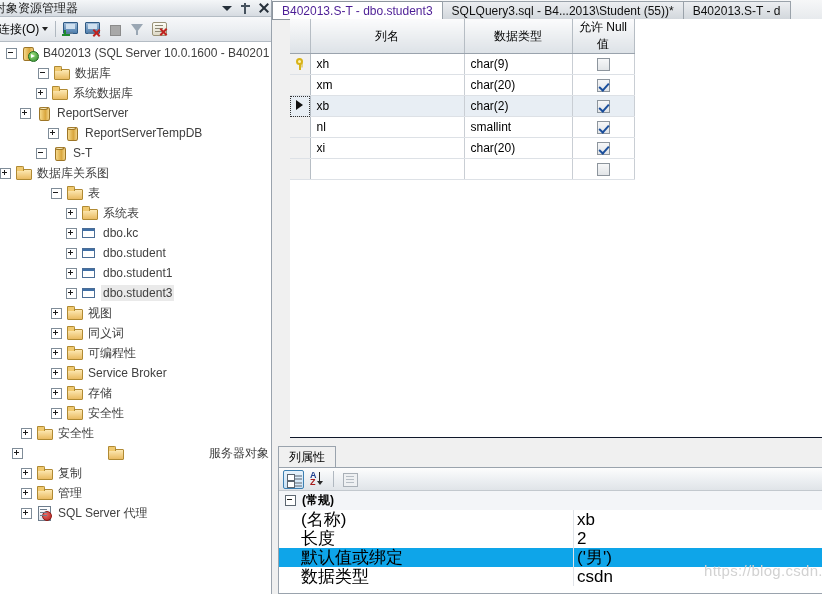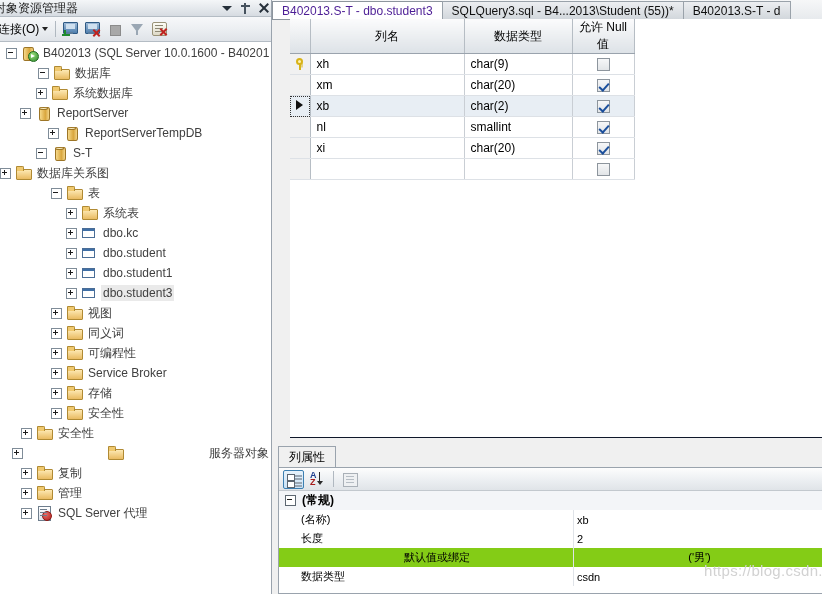--- a/index.html
+++ b/index.html
@@ -255,22 +255,22 @@
 
   .plist{position:absolute;left:0;right:0;top:23px;bottom:0;overflow:hidden;}
   .pcat{
     height:19px;display:flex;align-items:center;font-size:12px;font-weight:bold;
     background:#f3f5f8;padding-left:6px;
   }
   .pcat .box{
     width:9px;height:9px;border:1px solid #5d6771;background:#fff;margin-right:6px;position:relative;
   }
   .pcat .box::before{content:"";position:absolute;left:1px;top:3px;width:5px;height:1px;background:#1c1c1c;}
-  .prow{height:19px;display:flex;align-items:center;font-size:11px;position:relative;}
-  .prow.hl{background:#84cc16;text-align:center;}
+  .prow{height:19px;display:flex;align-items:center;font-size:17px;position:relative;}
+  .prow.hl{background:#0ea5e9;}
   .pkey{width:294px;padding-left:22px;box-sizing:border-box;white-space:nowrap;}
   .pval{flex:1;padding-left:4px;white-space:nowrap;}
   .vline{position:absolute;left:294px;top:0;bottom:0;width:1px;background:#dfe3e8;}
 
   .watermark{
     position:absolute;left:432px;top:562px;font-size:15px;color:#d2d2d2;
     letter-spacing:0.3px;white-space:nowrap;pointer-events:none;
   }
 </style>
 </head>

